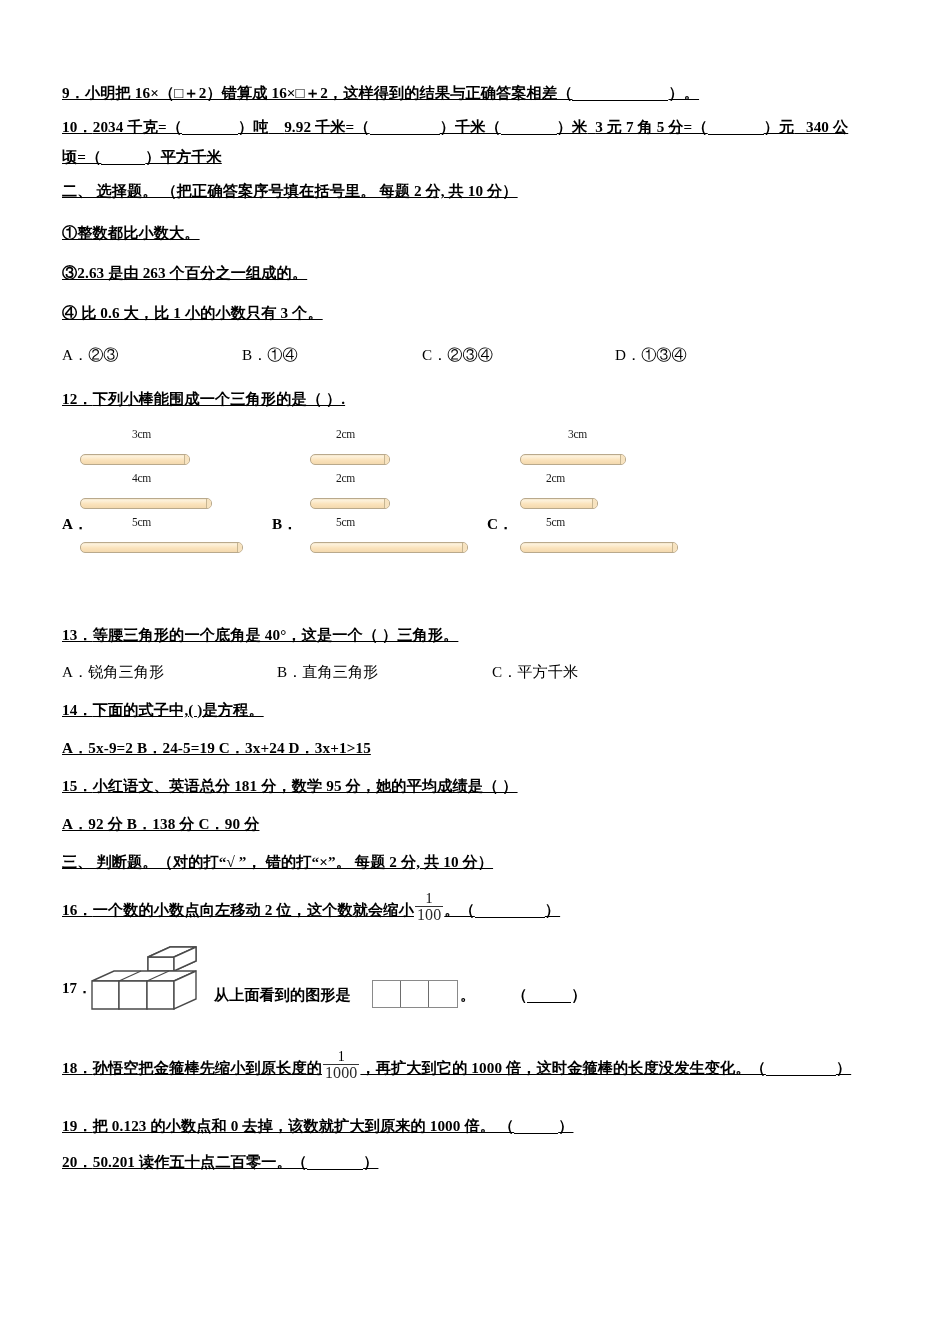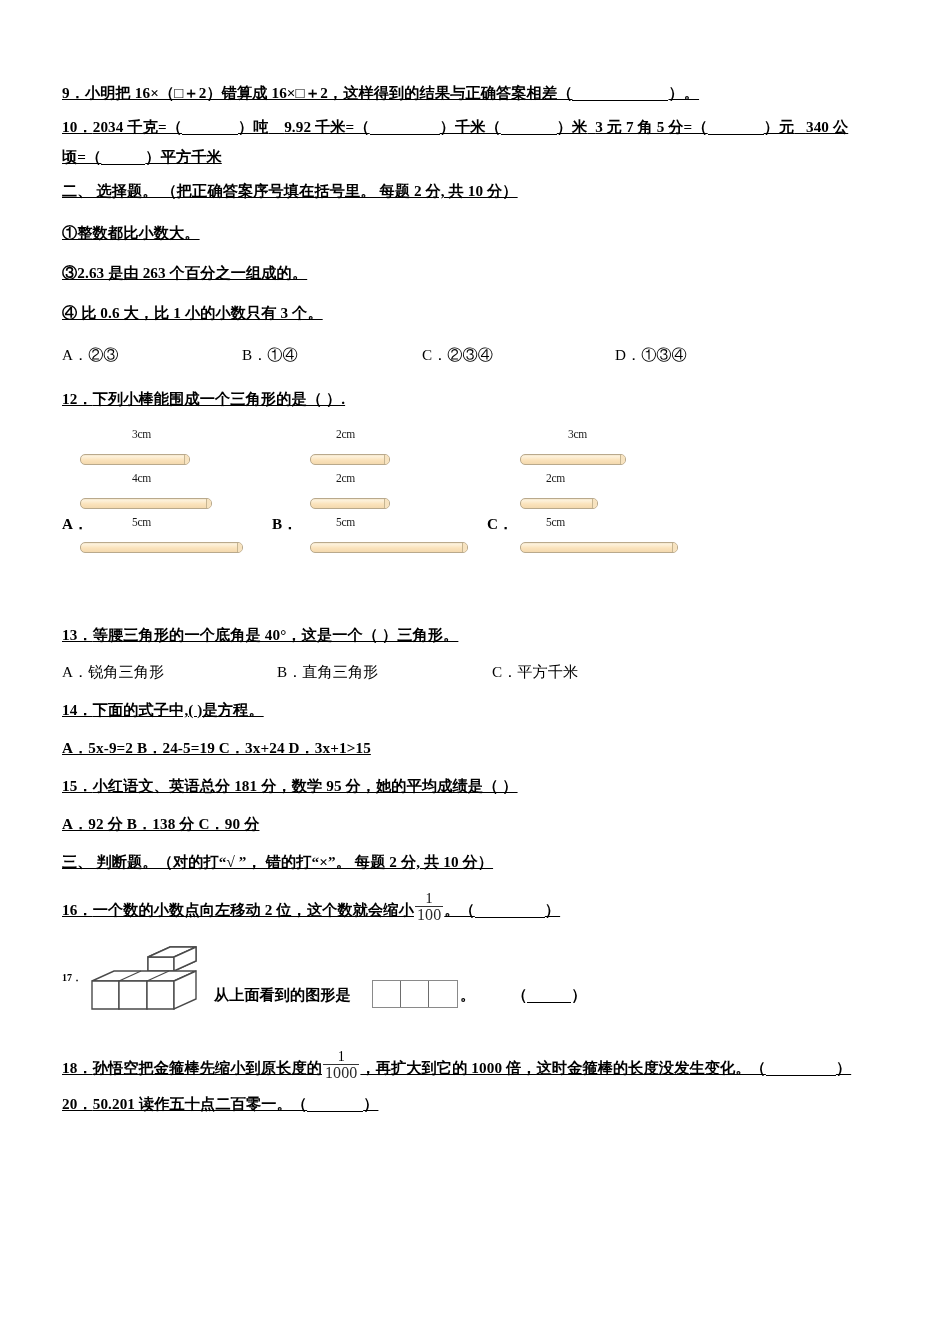--- a/index.html
+++ b/index.html
@@ -139,23 +139,23 @@
 
   
   .q17row {
     position: relative;
     height: 78px;
     margin-top: 18px;
   }
   .q17label {
     position: absolute;
     left: 0;
-    top: 28px;
-    font-weight: bold;
-    font-size: 10px;
+    top: 36px;
+    font-weight: bold;
+    font-size: 15px;
   }
   .solid {
     position: absolute;
     left: 24px;
     top: 0px;
     width: 128px;
     height: 76px;
   }
   .q17text {
     position: absolute;
@@ -340,19 +340,22 @@
 
       <span class="q17tail">。</span>
 
       <span class="q17paren"><span>（</span><span class="blank b-sm"></span><span>）</span></span>
     </div>
 
     <div class="line" style="margin-top:30px;">
       <span>18．</span><span>孙悟空把金箍棒先缩小到原长度的</span><span class="frac"><span class="num">1</span><span class="den">1000</span></span><span>，再扩大到它的 1000 倍，这时金箍棒的长度没发生变化。（</span><span class="blank b-lg"></span><span>）</span>
     </div>
 
+    <div class="line" style="margin-top:28px;">
+      <span>19．</span><span>把 0.123 的小数点和 0 去掉，该数就扩大到原来的 1000 倍。 （</span><span class="blank b-sm"></span><span>）</span>
+    </div>
 
     <div class="line" style="margin-top:6px;">
       <span>20．</span><span>50.201 读作五十点二百零一。（</span><span class="blank b-md"></span><span>）</span>
     </div>
 
   </div>
 </div>
 
 </body></html>

